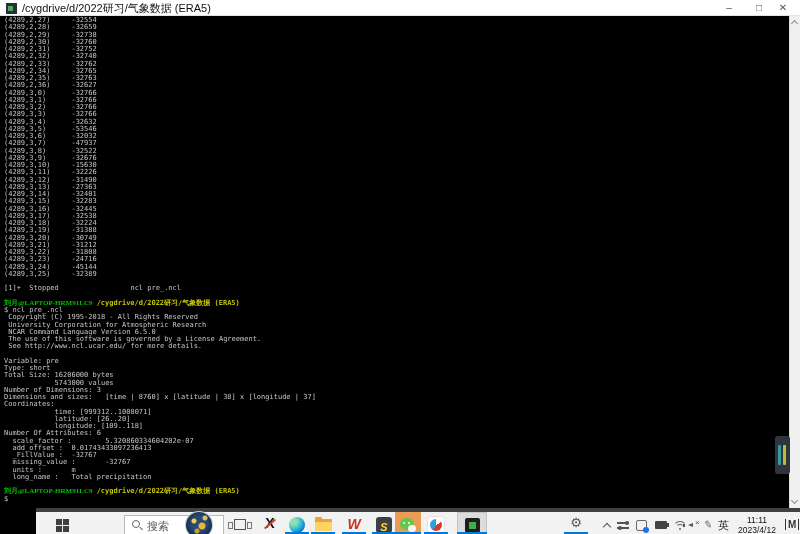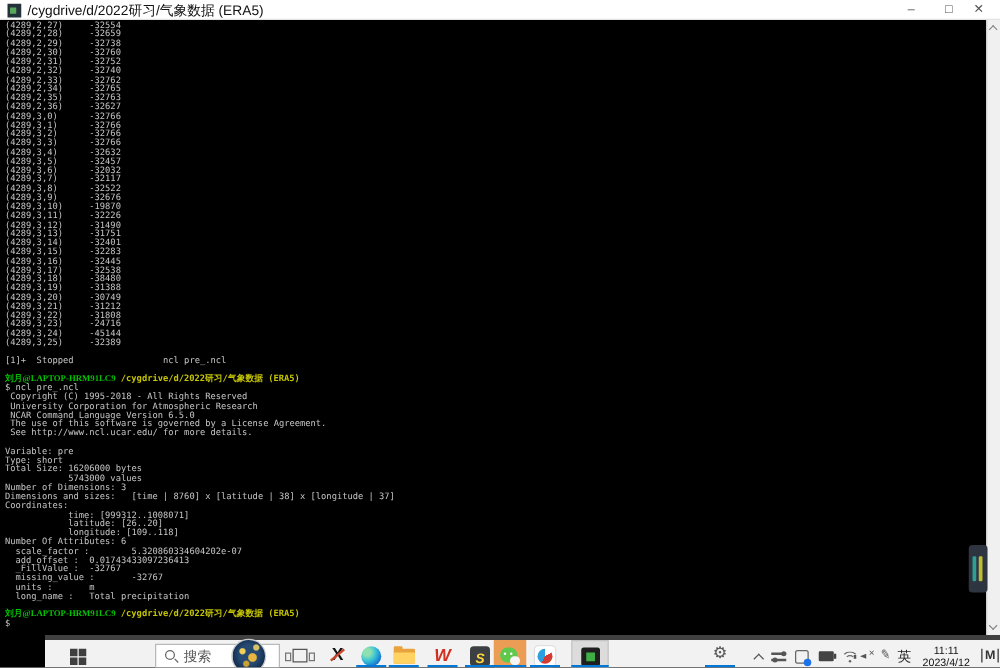--- a/index.html
+++ b/index.html
@@ -142,34 +142,34 @@
         <div class="tl"><span class="w">(4289,2,32)	-32740</span></div>
         <div class="tl"><span class="w">(4289,2,33)	-32762</span></div>
         <div class="tl"><span class="w">(4289,2,34)	-32765</span></div>
         <div class="tl"><span class="w">(4289,2,35)	-32763</span></div>
         <div class="tl"><span class="w">(4289,2,36)	-32627</span></div>
         <div class="tl"><span class="w">(4289,3,0)	-32766</span></div>
         <div class="tl"><span class="w">(4289,3,1)	-32766</span></div>
         <div class="tl"><span class="w">(4289,3,2)	-32766</span></div>
         <div class="tl"><span class="w">(4289,3,3)	-32766</span></div>
         <div class="tl"><span class="w">(4289,3,4)	-32632</span></div>
-        <div class="tl"><span class="w">(4289,3,5)	-32457</span></div>
+        <div class="tl"><span class="w">(4289,3,5)	-53546</span></div>
         <div class="tl"><span class="w">(4289,3,6)	-32032</span></div>
-        <div class="tl"><span class="w">(4289,3,7)	-32117</span></div>
+        <div class="tl"><span class="w">(4289,3,7)	-47937</span></div>
         <div class="tl"><span class="w">(4289,3,8)	-32522</span></div>
         <div class="tl"><span class="w">(4289,3,9)	-32676</span></div>
-        <div class="tl"><span class="w">(4289,3,10)	-19870</span></div>
+        <div class="tl"><span class="w">(4289,3,10)	-15630</span></div>
         <div class="tl"><span class="w">(4289,3,11)	-32226</span></div>
         <div class="tl"><span class="w">(4289,3,12)	-31490</span></div>
-        <div class="tl"><span class="w">(4289,3,13)	-31751</span></div>
+        <div class="tl"><span class="w">(4289,3,13)	-27363</span></div>
         <div class="tl"><span class="w">(4289,3,14)	-32401</span></div>
         <div class="tl"><span class="w">(4289,3,15)	-32283</span></div>
         <div class="tl"><span class="w">(4289,3,16)	-32445</span></div>
         <div class="tl"><span class="w">(4289,3,17)	-32538</span></div>
-        <div class="tl"><span class="w">(4289,3,18)	-38480</span></div>
+        <div class="tl"><span class="w">(4289,3,18)	-32224</span></div>
         <div class="tl"><span class="w">(4289,3,19)	-31388</span></div>
         <div class="tl"><span class="w">(4289,3,20)	-30749</span></div>
         <div class="tl"><span class="w">(4289,3,21)	-31212</span></div>
         <div class="tl"><span class="w">(4289,3,22)	-31808</span></div>
         <div class="tl"><span class="w">(4289,3,23)	-24716</span></div>
         <div class="tl"><span class="w">(4289,3,24)	-45144</span></div>
         <div class="tl"><span class="w">(4289,3,25)	-32389</span></div>
         <div class="tl"><span class="w"></span></div>
         <div class="tl"><span class="w">[1]+  Stopped                 ncl pre_.ncl</span></div>
         <div class="tl"><span class="w"></span></div>

